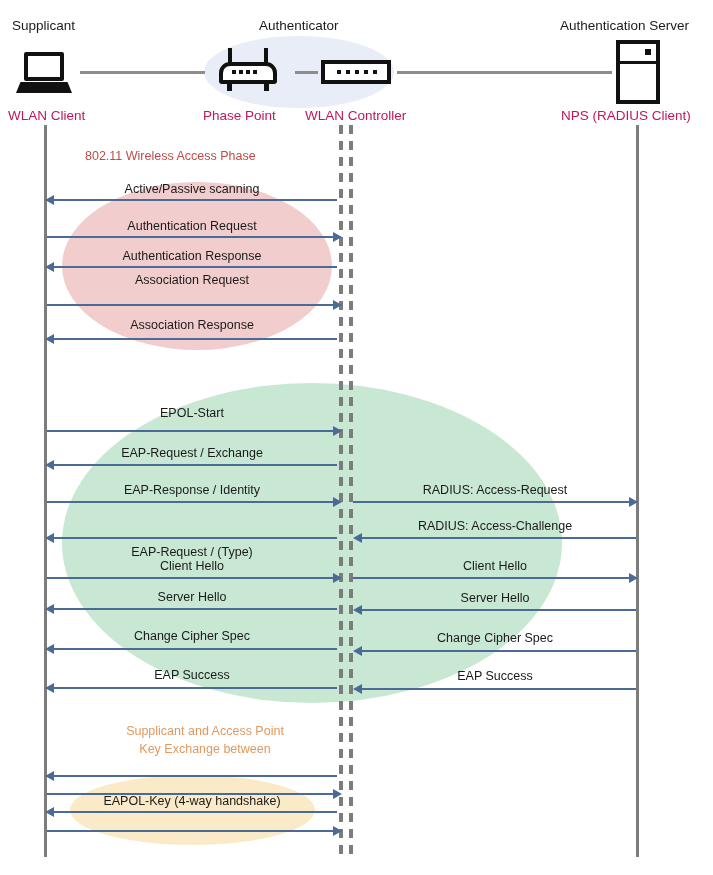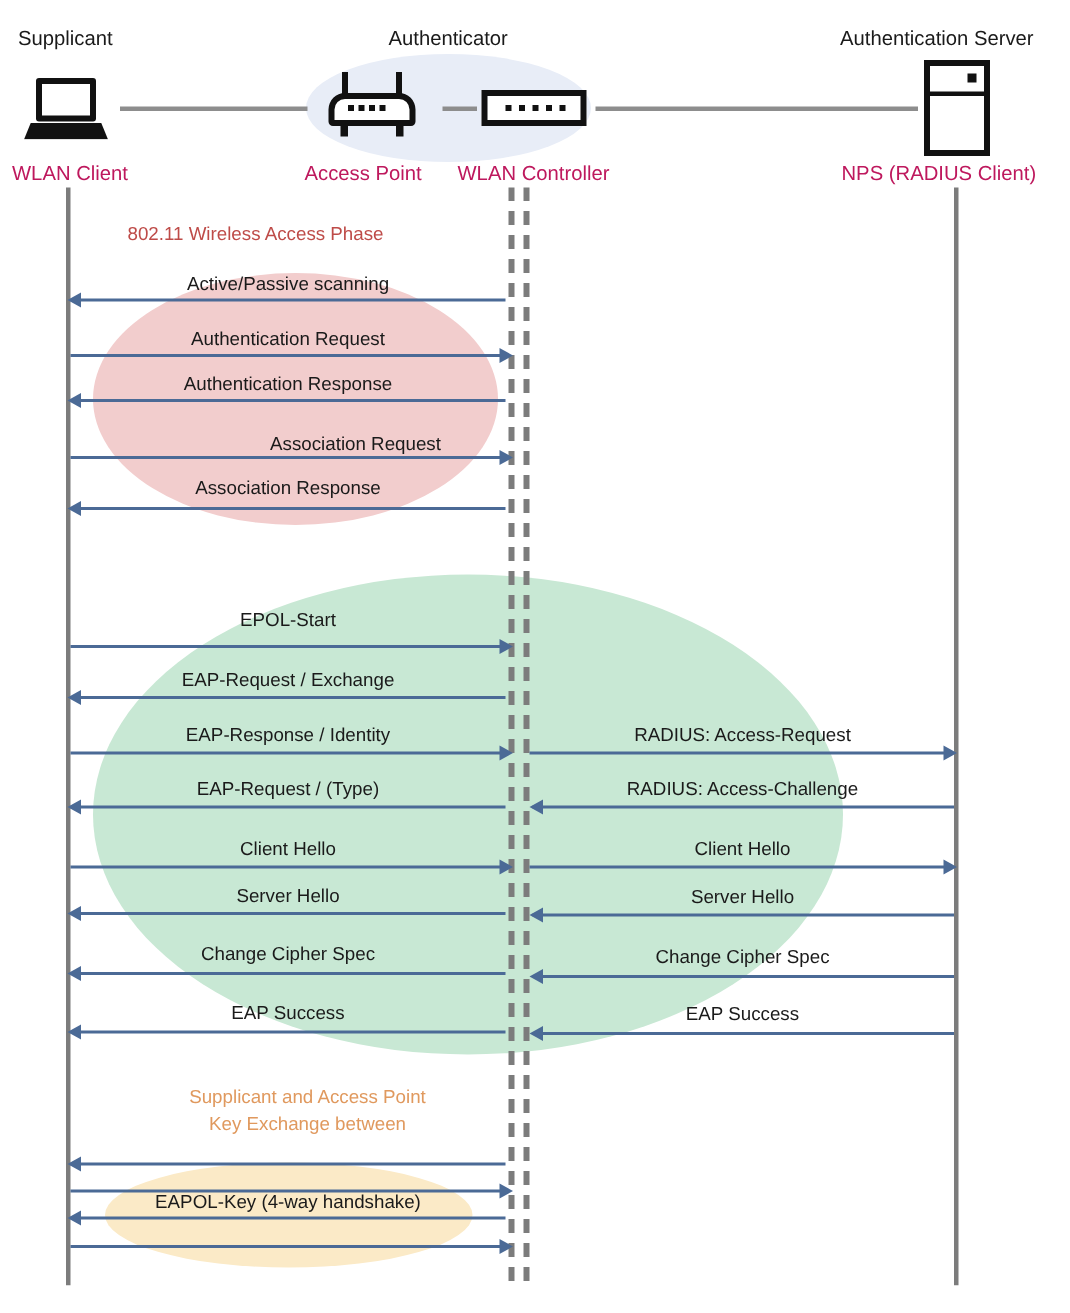--- a/index.html
+++ b/index.html
@@ -206,21 +206,21 @@
   </div>
 
   <div class="icon-wrap" style="left:616px;top:40px;width:44px;height:64px;">
     <div class="srv-outer">
       <div class="srv-div"></div>
       <div class="srv-led"></div>
     </div>
   </div>
 
   <div class="node-label" style="left:8px;top:108px;">WLAN Client</div>
-  <div class="node-label" style="left:203px;top:108px;">Access Point</div>
+  <div class="node-label" style="left:203px;top:108px;">Phase Point</div>
   <div class="node-label" style="left:305px;top:108px;">WLAN Controller</div>
   <div class="node-label" style="left:561px;top:108px;">NPS (RADIUS Client)</div>
 
   <div class="blob blob-red" style="left:62px;top:182px;width:270px;height:168px;"></div>
   <div class="blob blob-green" style="left:62px;top:383px;width:500px;height:320px;"></div>
   <div class="blob blob-orange" style="left:70px;top:775px;width:245px;height:70px;"></div>
 
   <div class="lifeline" style="left:44px;top:125px;height:735px;"></div>
   <div class="lifeline-dashed" style="left:339px;top:125px;height:735px;"></div>
   <div class="lifeline-dashed" style="left:349px;top:125px;height:735px;"></div>
@@ -248,21 +248,21 @@
 
   <div class="msg">
     <div class="msg-line" style="left:47px;top:266px;width:290px;"></div>
     <div class="msg-head head-left" style="left:45px;top:262px;"></div>
     <div class="msg-text" style="left:47px;top:249px;width:290px;">Authentication Response</div>
   </div>
 
   <div class="msg">
     <div class="msg-line" style="left:47px;top:304px;width:288px;"></div>
     <div class="msg-head head-right" style="left:333px;top:300px;"></div>
-    <div class="msg-text" style="left:47px;top:289px;width:290px;padding-left:45px;">Association Request</div>
+    <div class="msg-text" style="left:47px;top:273px;width:290px;">Association Request</div>
   </div>
 
   <div class="msg">
     <div class="msg-line" style="left:47px;top:338px;width:290px;"></div>
     <div class="msg-head head-left" style="left:45px;top:334px;"></div>
     <div class="msg-text" style="left:47px;top:318px;width:290px;">Association Response</div>
   </div>
 
   <div class="msg">
     <div class="msg-line" style="left:47px;top:430px;width:288px;"></div>
@@ -278,21 +278,21 @@
 
   <div class="msg">
     <div class="msg-line" style="left:47px;top:501px;width:288px;"></div>
     <div class="msg-head head-right" style="left:333px;top:497px;"></div>
     <div class="msg-text" style="left:47px;top:483px;width:290px;">EAP-Response / Identity</div>
   </div>
 
   <div class="msg">
     <div class="msg-line" style="left:47px;top:537px;width:290px;"></div>
     <div class="msg-head head-left" style="left:45px;top:533px;"></div>
-    <div class="msg-text" style="left:47px;top:519px;width:290px;">EAP-Request / (Type)</div>
+    <div class="msg-text" style="left:47px;top:545px;width:290px;">EAP-Request / (Type)</div>
   </div>
 
   <div class="msg">
     <div class="msg-line" style="left:47px;top:577px;width:288px;"></div>
     <div class="msg-head head-right" style="left:333px;top:573px;"></div>
     <div class="msg-text" style="left:47px;top:559px;width:290px;">Client Hello</div>
   </div>
 
   <div class="msg">
     <div class="msg-line" style="left:47px;top:608px;width:290px;"></div>

